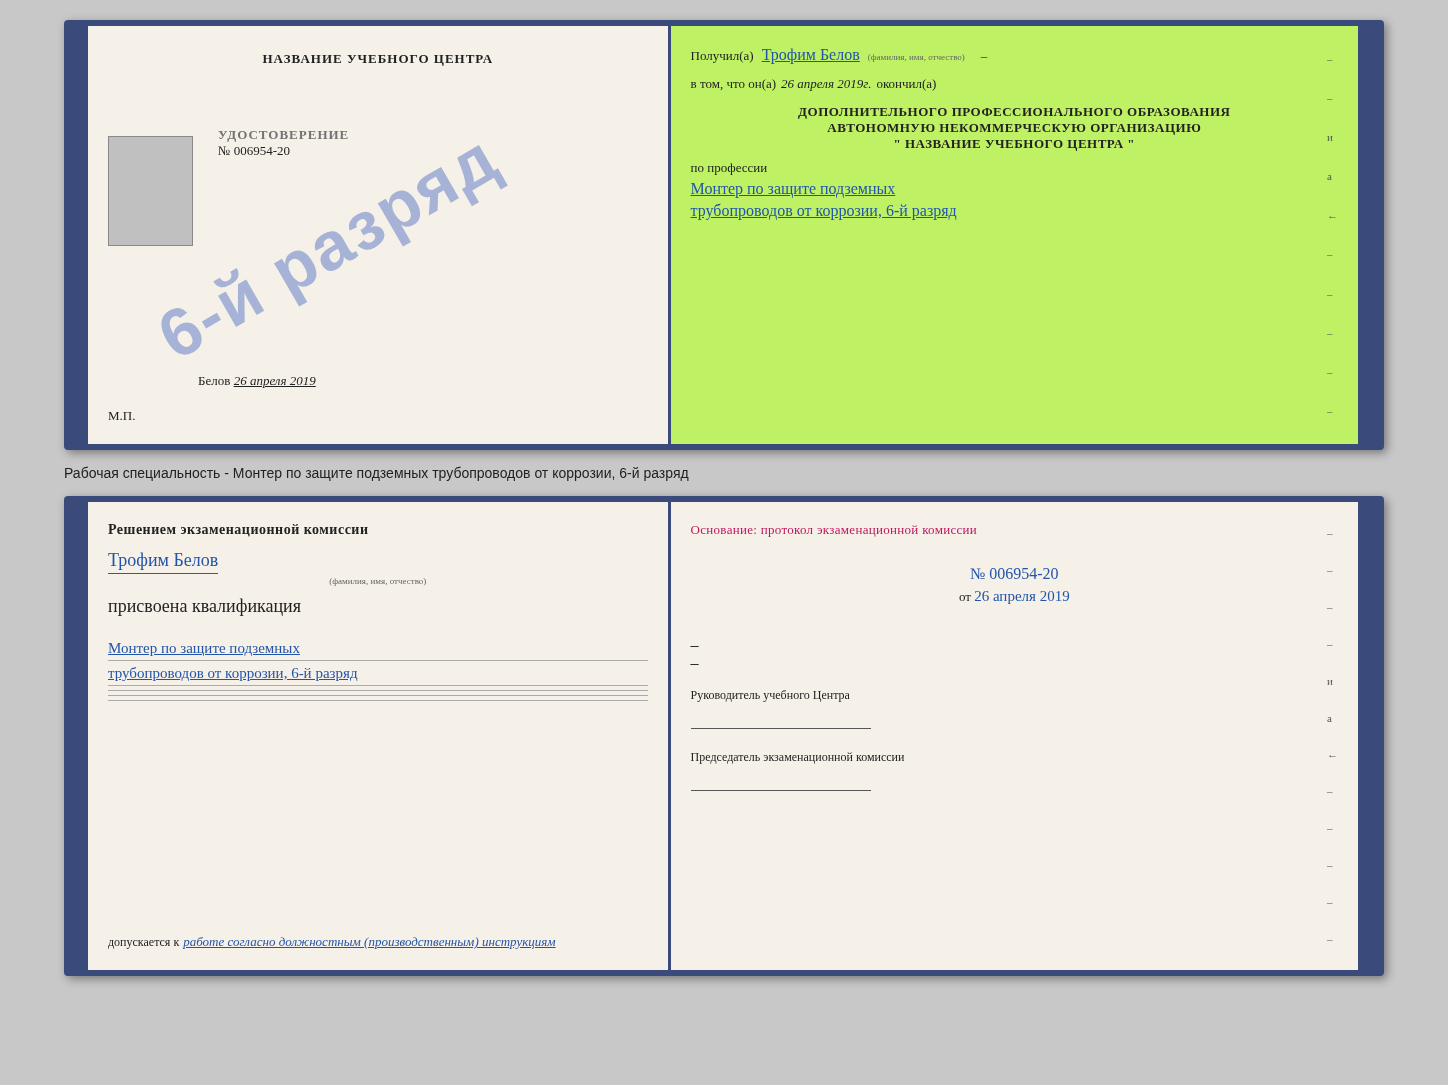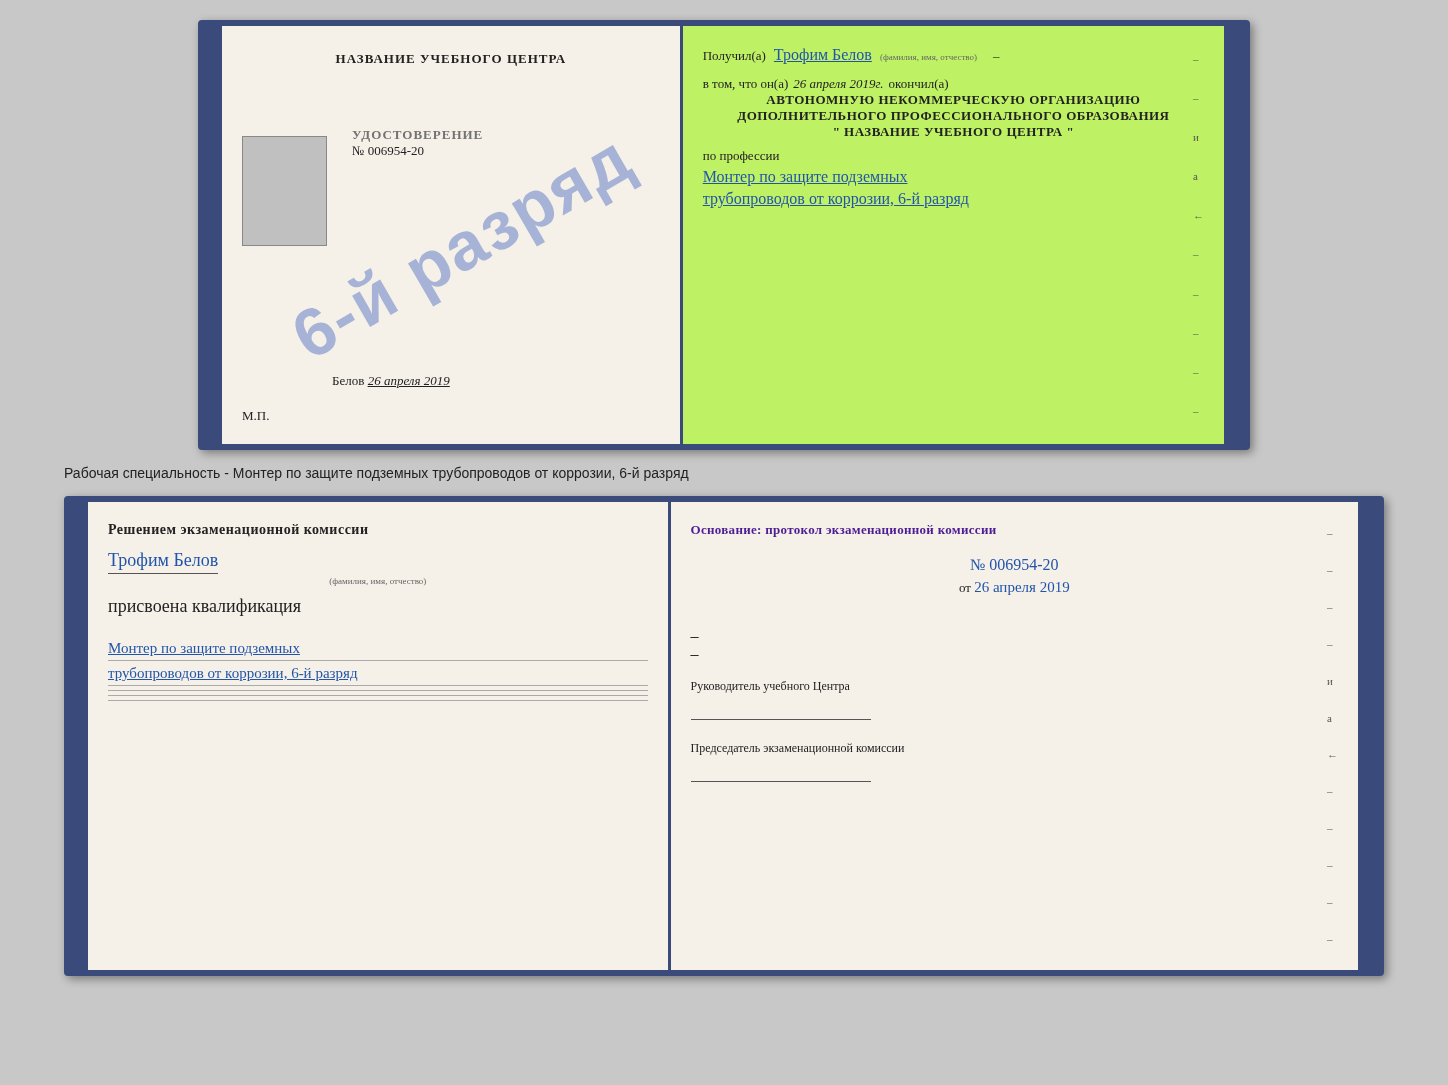--- a/index.html
+++ b/index.html
@@ -10,21 +10,21 @@
       min-height: 1085px;
       display: flex;
       flex-direction: column;
       align-items: center;
       padding: 20px;
       gap: 10px;
     }
 
     .certificate-book {
       display: flex;
-      width: 1052px;
+      width: 1320px;
       height: 430px;
       background: #f5f0e8;
       border: 6px solid #3a4a7a;
       border-radius: 4px;
       overflow: hidden;
       position: relative;
       box-shadow: 3px 3px 10px rgba(0,0,0,0.4);
     }
 
     .book-spine {
@@ -143,21 +143,21 @@
     .handwritten {
       font-family: 'Segoe Script', 'Brush Script MT', cursive;
       font-size: 16px;
       color: #2255aa;
       text-decoration: underline;
     }
 
     .right-line {
       font-size: 13px;
       color: #222;
-      margin-bottom: 0;
+      margin-bottom: 12px;
       display: flex;
       align-items: flex-start;
       gap: 5px;
     }
 
     .underline-field {
       font-style: italic;
       color: #222;
     }
 
@@ -299,24 +299,23 @@
       font-style: italic;
       text-decoration: underline;
       font-family: 'Segoe Script', 'Brush Script MT', cursive;
       font-size: 13px;
       color: #2255aa;
     }
 
     
     .osnovaniye-text {
       font-size: 13px;
-      color: #4c1d95;
-      margin-bottom: 18px;
+      color: #be185d;
+      margin-bottom: 27px;
       letter-spacing: 0.3px;
-      font-weight: bold;
     }
 
     .protocol-number {
       font-size: 16px;
       color: #2255aa;
       font-family: 'Segoe Script', 'Brush Script MT', cursive;
       display: block;
       text-align: center;
       margin-bottom: 5px;
     }
@@ -414,22 +413,22 @@
       <span style="margin-left:8px;">–</span>
     </div>
 
     <div class="right-line">
       <span>в том, что он(а)</span>
       <span class="underline-field">26 апреля 2019г.</span>
       <span>окончил(а)</span>
     </div>
 
     <div style="margin-bottom:8px;">
+      <div class="center-bold">ДОПОЛНИТЕЛЬНОГО ПРОФЕССИОНАЛЬНОГО ОБРАЗОВАНИЯ</div>
       <div class="center-bold">АВТОНОМНУЮ НЕКОММЕРЧЕСКУЮ ОРГАНИЗАЦИЮ</div>
-      <div class="center-bold">ДОПОЛНИТЕЛЬНОГО ПРОФЕССИОНАЛЬНОГО ОБРАЗОВАНИЯ</div>
       <div class="quotes-title">"  НАЗВАНИЕ УЧЕБНОГО ЦЕНТРА  "</div>
     </div>
 
     <div class="profession-label">по профессии</div>
     <span class="profession-handwritten">Монтер по защите подземных</span>
     <span class="profession-handwritten">трубопроводов от коррозии, 6-й разряд</span>
 
     <div class="right-side-lines">
       <span>–</span>
       <span>–</span>
@@ -462,20 +461,24 @@
 
     <div class="prisvoena-text">присвоена квалификация</div>
 
     <span class="qualification-handwritten">Монтер по защите подземных</span>
     <span class="qualification-handwritten">трубопроводов от коррозии, 6-й разряд</span>
 
     <hr class="separator-line">
     <hr class="separator-line">
     <hr class="separator-line">
 
+    <div class="dopuskaetsya-block">
+      <span class="dopuskaetsya-text">допускается к</span>
+      <span class="dopuskaetsya-handwritten">работе согласно должностным (производственным) инструкциям</span>
+    </div>
   </div>
 
   <div class="book2-right">
     <div class="osnovaniye-text">Основание: протокол экзаменационной комиссии</div>
 
     <div style="text-align:center; margin-bottom:10px;">
       <span class="protocol-number">№ 006954-20</span>
       <span class="ot-date">
         <span>от</span>
         <span class="ot-date-handwritten">26 апреля 2019</span>

